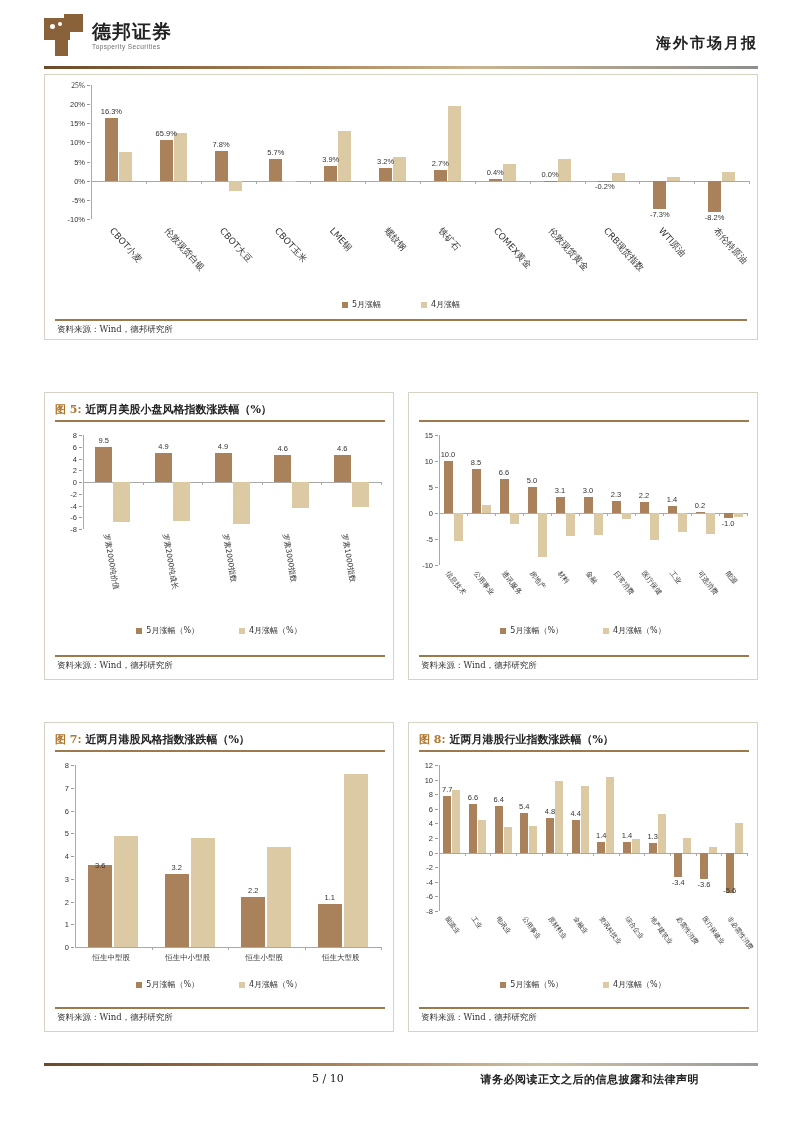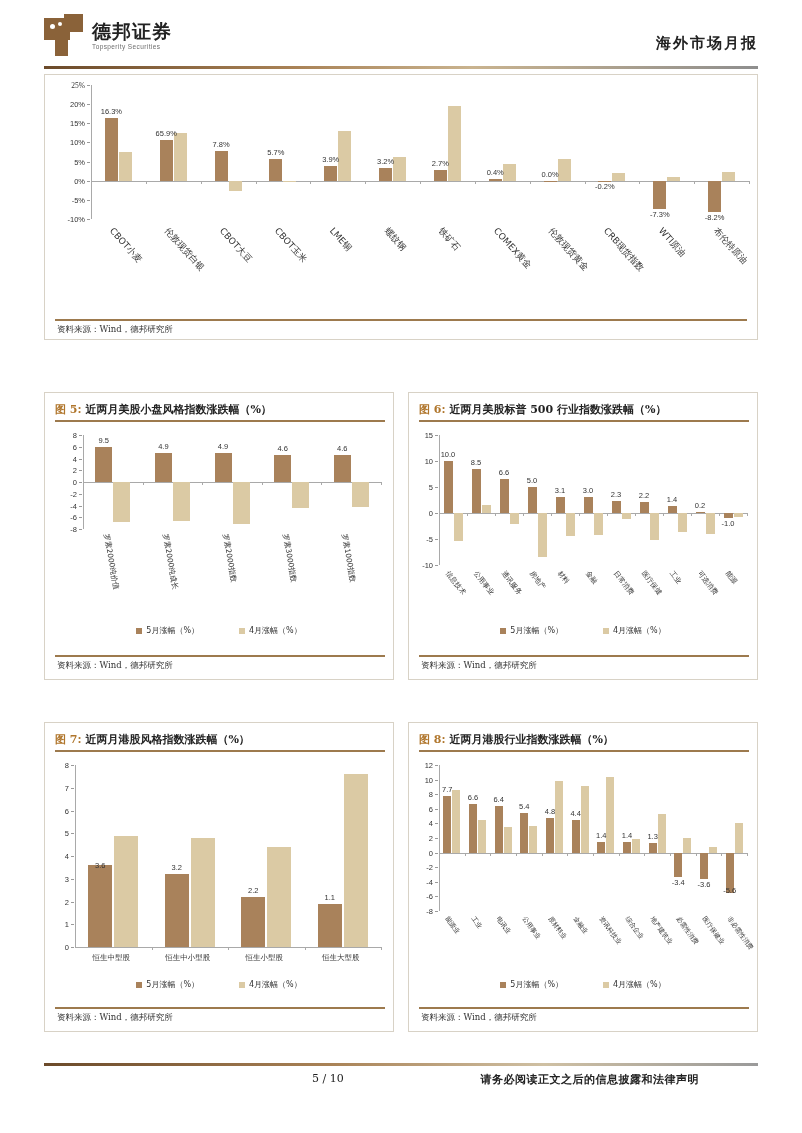--- a/index.html
+++ b/index.html
@@ -151,20 +151,30 @@
         <div class="bar m5" style="left: 608.25px; top: 105.714px; width: 13px; height: 27.9486px;"></div>
         <div class="bar m4" style="left: 622.25px; top: 101.886px; width: 13px; height: 3.82857px;"></div>
         <div class="dlabel" style="left: 614.75px; top: 134.663px;">-7.3%</div>
         <div class="xlab" style="left: 619.75px; top: 150px; transform: rotate(48deg); font-size: 9px;">WTI原油</div>
         <div class="tickmark" style="left: 704px; top: 105.714px;"></div>
         <div class="bar m5" style="left: 663.083px; top: 105.714px; width: 13px; height: 31.3943px;"></div>
         <div class="bar m4" style="left: 677.083px; top: 97.2914px; width: 13px; height: 8.42286px;"></div>
         <div class="dlabel" style="left: 669.583px; top: 138.109px;">-8.2%</div>
         <div class="xlab" style="left: 674.583px; top: 150px; transform: rotate(48deg); font-size: 9px;">布伦特原油</div>
       </div>
+    <div class="legend" id="legend-commodities" style="left:0;top:224px;">
+      <span class="lg-item">
+          <i class="sw m5"></i>
+          <span>5月涨幅</span>
+        </span>
+      <span class="lg-item">
+          <i class="sw m4"></i>
+          <span>4月涨幅</span>
+        </span>
+    </div>
     <div class="src-rule" style="position:absolute;left:10px;top:244px;width:692px;"></div>
     <div class="fig-src" style="position:absolute;left:12px;top:249px;">资料来源：Wind，德邦研究所</div>
   </div>
 
   <div class="figbox" style="left:44px;top:392px;width:350px;height:288px;">
     <div class="fig-title" style="position:absolute;left:10px;top:9px;">
       <span class="num">图 5:</span>
       <span>近两月美股小盘风格指数涨跌幅（%）</span>
     </div>
     <div class="fig-title-rule" style="position:absolute;left:10px;top:27px;width:330px;"></div>
@@ -223,24 +233,20 @@
       <span class="lg-item">
           <i class="sw m4"></i>
           <span>4月涨幅（%）</span>
         </span>
     </div>
     <div class="src-rule" style="position:absolute;left:10px;top:262px;width:330px;"></div>
     <div class="fig-src" style="position:absolute;left:12px;top:267px;">资料来源：Wind，德邦研究所</div>
   </div>
 
   <div class="figbox" style="left:408px;top:392px;width:350px;height:288px;">
-    <div class="fig-title" style="position:absolute;left:10px;top:9px;">
-      <span class="num">图 6:</span>
-      <span>近两月美股标普 500 行业指数涨跌幅（%）</span>
-    </div>
     <div class="fig-title-rule" style="position:absolute;left:10px;top:27px;width:330px;"></div>
     <div class="chart" id="chart-sp500-sectors" style="position:absolute;left:4px;top:34px;width:342px;height:194px;">
         <div class="ytick" style="left: 0px; width: 20px; top: 138px;">-10</div>
         <div class="ytickmark" style="left: 22px; top: 138px;"></div>
         <div class="ytick" style="left: 0px; width: 20px; top: 112px;">-5</div>
         <div class="ytickmark" style="left: 22px; top: 112px;"></div>
         <div class="ytick" style="left: 0px; width: 20px; top: 86px;">0</div>
         <div class="ytickmark" style="left: 22px; top: 86px;"></div>
         <div class="ytick" style="left: 0px; width: 20px; top: 60px;">5</div>
         <div class="ytickmark" style="left: 22px; top: 60px;"></div>

